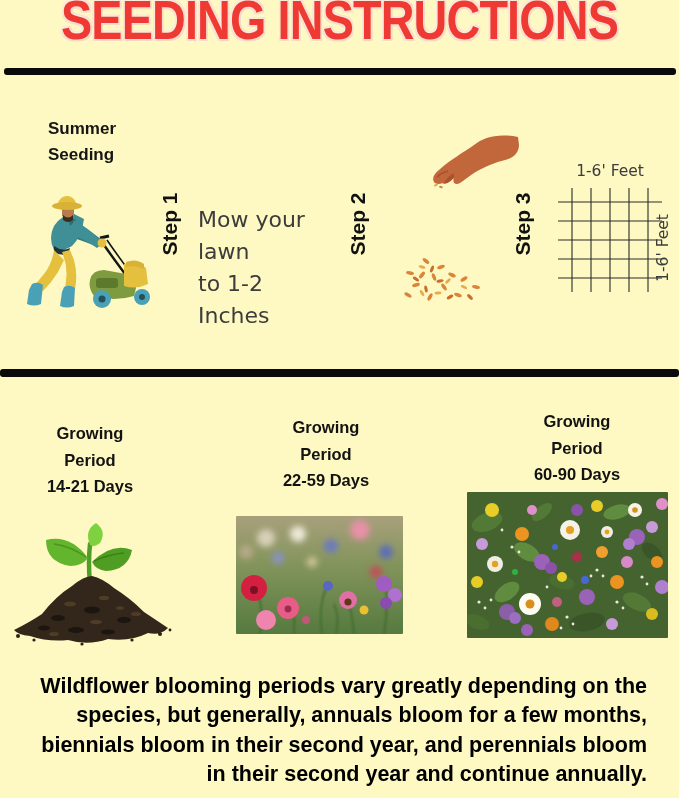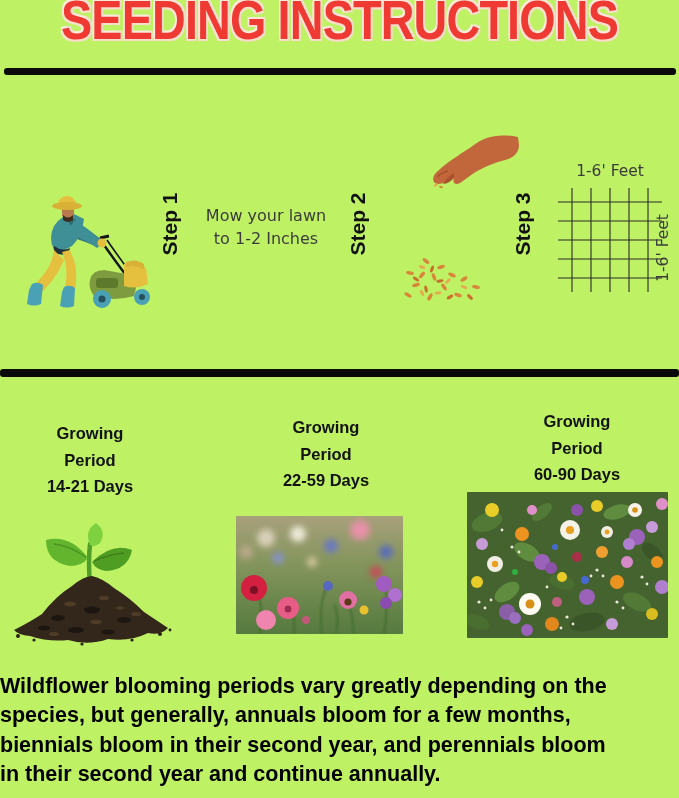--- a/index.html
+++ b/index.html
@@ -1,19 +1,19 @@
 <!DOCTYPE html>
 <html><head>
 <meta charset="utf-8">
 <style>
   html,body{margin:0;padding:0;background:#ffffff;}
   .page{
     position:relative;
     width:679px;height:798px;
-    background:#bef264;
+    background:#fef9c3;
     font-family:"Liberation Sans",sans-serif;
     overflow:hidden;
   }
   .abs{position:absolute;}
   .pre{white-space:pre-line;}
 
   .title{
     left:0;top:-7px;width:679px;height:56px;
     text-align:center;
     font-size:55px;font-weight:bold;line-height:1.0;
@@ -33,55 +33,57 @@
     line-height:1.55;
   }
   .step-label{
     width:70px;height:26px;
     font-size:21px;font-weight:bold;color:#111;
     text-align:center;line-height:26px;
     transform:rotate(-90deg);
     transform-origin:center;
   }
   .step-desc{
-    font-size:16px;color:#3c3c3c;line-height:1.45;
-    text-align:center;
+    font-size:22px;color:#3c3c3c;line-height:1.45;
+    text-align:left;
     font-family:"DejaVu Sans",sans-serif;
     font-stretch:normal;
   }
   .grid-label{
     font-size:15.5px;color:#3c3c3c;
     font-family:"DejaVu Sans",sans-serif;
     text-align:center;
   }
   .grid-label-right{
     width:92px;height:20px;line-height:20px;
     transform:rotate(-90deg);transform-origin:center;
   }
   .period-label{
     width:170px;
     font-size:16.5px;font-weight:bold;color:#121212;
     text-align:center;line-height:1.62;
   }
   .footer-text{
     left:0;top:672px;width:619px;
     font-size:21.5px;font-weight:bold;color:#000;
-    text-align:left;line-height:1.37;
+    text-align:right;line-height:1.37;padding-left:28px;
   }
   .photo{overflow:hidden;border-radius:1px;}
 </style>
 </head>
 <body>
 
 <div class="page">
 
   <div class="abs title">SEEDING INSTRUCTIONS</div>
 
   <div class="abs divider divider-1"></div>
 
+  <div class="abs season-label pre">Summer
+Seeding</div>
 
   <div class="abs" style="left:10px;top:192px;width:150px;height:128px;">
     <svg width="150" height="128" viewBox="0 0 150 128">
 
       <path d="M92 50 C100 62 112 78 124 94" stroke="#151515" stroke-width="2.4" fill="none"></path>
       <path d="M97 48 C105 60 117 76 128 91" stroke="#151515" stroke-width="1.6" fill="none"></path>
       <path d="M90 46 L99 44" stroke="#151515" stroke-width="3" fill="none"></path>
 
       <path d="M60 34 Q74 34 84 42 L92 48 L88 55 Q76 50 64 46 Z" fill="#35767d"></path>
 

